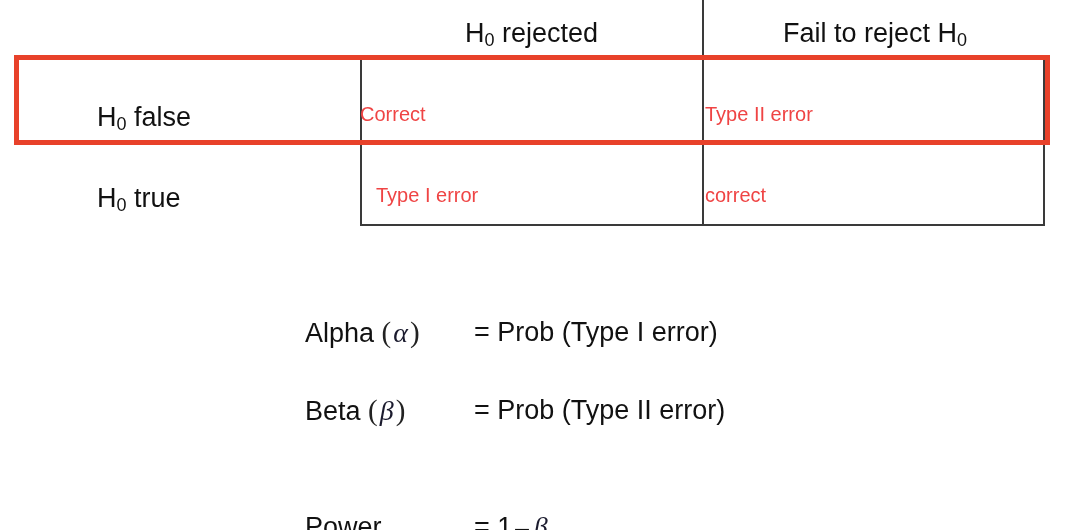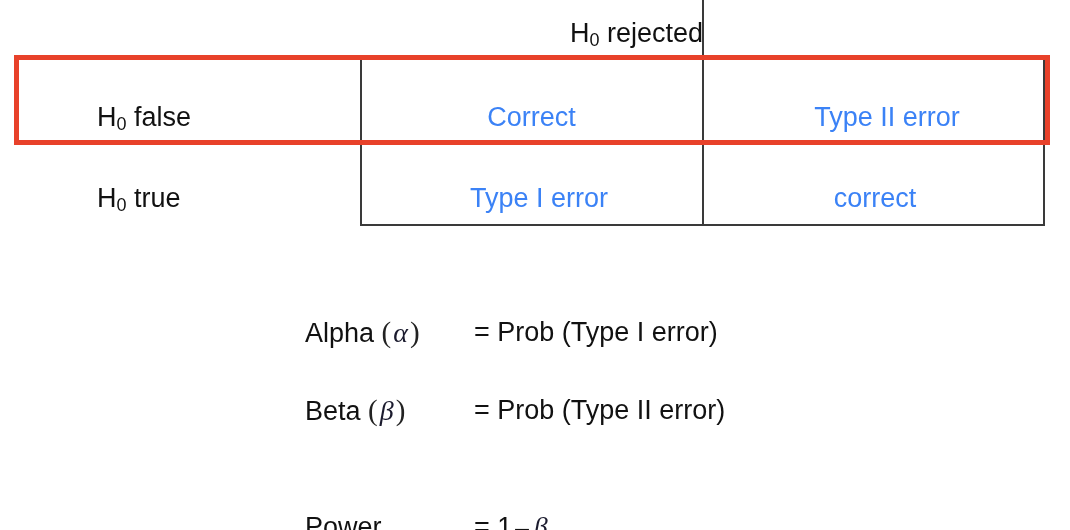--- a/index.html
+++ b/index.html
@@ -25,21 +25,21 @@
     height: 530px;
   }
 
   
   .col-header {
     position: absolute;
     font-size: 27px;
     line-height: 1;
     color: #111111;
     white-space: nowrap;
-    text-align: right;
+    text-align: center;
   }
   #col-header-rejected {
     left: 360px;
     top: 20px;
     width: 343px;
   }
   #col-header-fail {
     left: 705px;
     top: 20px;
     width: 340px;
@@ -91,29 +91,28 @@
     white-space: nowrap;
     left: 97px;
     text-align: right;
   }
   #row-label-false { top: 104px; }
   #row-label-true  { top: 185px; }
 
   
   .cell {
     position: absolute;
-    font-size: 27px;
+    font-size: 20px;
     line-height: 1;
-    color: #3b82f6;
-    white-space: nowrap;
-    text-align: center;
+    color: #ef4444;
+    white-space: nowrap;
   }
   #cell-correct        { left: 360px; top: 104px; width: 343px; }
   #cell-type2          { left: 705px; top: 104px; width: 364px; }
-  #cell-type1          { left: 360px; top: 185px; width: 358px; }
+  #cell-type1          { left: 376px; top: 185px; width: 358px; }
   #cell-correct-lower  { left: 705px; top: 185px; width: 340px; }
 
   
   #highlight-box {
     position: absolute;
     left: 14px;
     top: 55px;
     width: 1036px;
     height: 90px;
     border: 5px solid #e8412a;
@@ -165,20 +164,23 @@
 </style>
 </head>
 <body>
 
 <div class="stage">
 
   <div class="col-header" id="col-header-rejected">
     <span>H</span><span class="sub">0</span><span> rejected</span>
   </div>
 
+  <div class="col-header" id="col-header-fail">
+    <span>Fail to reject H</span><span class="sub">0</span>
+  </div>
 
   <div id="table-frame" style="border-color: rgb(58, 58, 58);"></div>
   <div id="column-divider" style="background: rgb(58, 58, 58);"></div>
   <div id="row-divider" style="background: rgb(58, 58, 58);"></div>
 
   <div class="row-label" id="row-label-false">
     <span>H</span><span class="sub">0</span><span> false</span>
   </div>
 
   <div class="row-label" id="row-label-true">

